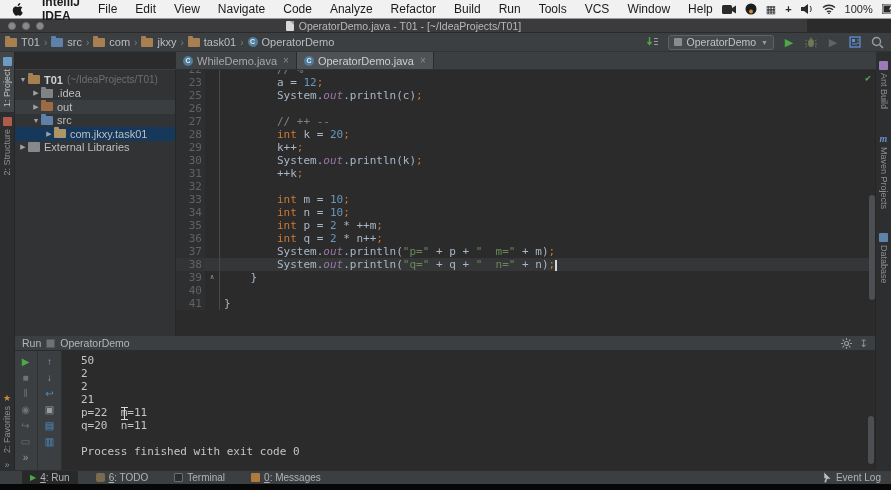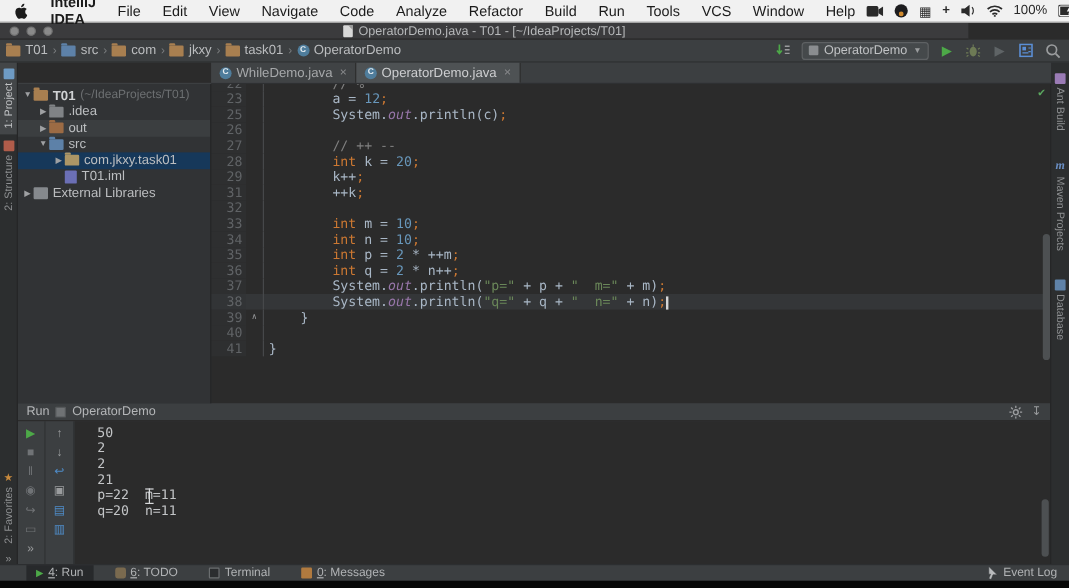--- a/index.html
+++ b/index.html
@@ -394,41 +394,37 @@
       <div class="tree-row" style="padding-left: 17px;">
         <span class="tr-arrow">▼</span>
         <span class="ti ti-source-folder"></span>
         <span class="tr-label">src</span>
       </div>
       <div class="tree-row selected" style="padding-left: 30px;">
         <span class="tr-arrow">▶</span>
         <span class="ti ti-package"></span>
         <span class="tr-label">com.jkxy.task01</span>
       </div>
-      <div class="tree-row" style="padding-left: 30px;">
-        <span class="tr-arrow"></span>
-        <span class="ti ti-iml"></span>
-        <span class="tr-label">T01.iml</span>
-      </div>
       <div class="tree-row" style="padding-left: 4px;">
         <span class="tr-arrow">▶</span>
         <span class="ti ti-library"></span>
         <span class="tr-label">External Libraries</span>
       </div>
     </div>
 
   <div class="editor">
     <div class="lines" id="code-lines">
         <div class="code-line"><div class="gutter-num">22</div><div class="fold-col"></div><div class="code-text"><span class="tk-c">        // %</span></div></div>
         <div class="code-line"><div class="gutter-num">23</div><div class="fold-col"></div><div class="code-text"><span class="tk-p">        a = </span><span class="tk-n">12</span><span class="tk-o">;</span></div></div>
         <div class="code-line"><div class="gutter-num">25</div><div class="fold-col"></div><div class="code-text"><span class="tk-p">        System.</span><span class="tk-f">out</span><span class="tk-p">.println(c)</span><span class="tk-o">;</span></div></div>
         <div class="code-line"><div class="gutter-num">26</div><div class="fold-col"></div><div class="code-text"></div></div>
         <div class="code-line"><div class="gutter-num">27</div><div class="fold-col"></div><div class="code-text"><span class="tk-c">        // ++ --</span></div></div>
         <div class="code-line"><div class="gutter-num">28</div><div class="fold-col"></div><div class="code-text"><span class="tk-p">        </span><span class="tk-k">int</span><span class="tk-p"> k = </span><span class="tk-n">20</span><span class="tk-o">;</span></div></div>
         <div class="code-line"><div class="gutter-num">29</div><div class="fold-col"></div><div class="code-text"><span class="tk-p">        k++</span><span class="tk-o">;</span></div></div>
+        <div class="code-line"><div class="gutter-num">30</div><div class="fold-col"></div><div class="code-text"><span class="tk-p">        System.</span><span class="tk-f">out</span><span class="tk-p">.println(k)</span><span class="tk-o">;</span></div></div>
         <div class="code-line"><div class="gutter-num">31</div><div class="fold-col"></div><div class="code-text"><span class="tk-p">        ++k</span><span class="tk-o">;</span></div></div>
         <div class="code-line"><div class="gutter-num">32</div><div class="fold-col"></div><div class="code-text"></div></div>
         <div class="code-line"><div class="gutter-num">33</div><div class="fold-col"></div><div class="code-text"><span class="tk-p">        </span><span class="tk-k">int</span><span class="tk-p"> m = </span><span class="tk-n">10</span><span class="tk-o">;</span></div></div>
         <div class="code-line"><div class="gutter-num">34</div><div class="fold-col"></div><div class="code-text"><span class="tk-p">        </span><span class="tk-k">int</span><span class="tk-p"> n = </span><span class="tk-n">10</span><span class="tk-o">;</span></div></div>
         <div class="code-line"><div class="gutter-num">35</div><div class="fold-col"></div><div class="code-text"><span class="tk-p">        </span><span class="tk-k">int</span><span class="tk-p"> p = </span><span class="tk-n">2</span><span class="tk-p"> * ++m</span><span class="tk-o">;</span></div></div>
         <div class="code-line"><div class="gutter-num">36</div><div class="fold-col"></div><div class="code-text"><span class="tk-p">        </span><span class="tk-k">int</span><span class="tk-p"> q = </span><span class="tk-n">2</span><span class="tk-p"> * n++</span><span class="tk-o">;</span></div></div>
         <div class="code-line"><div class="gutter-num">37</div><div class="fold-col"></div><div class="code-text"><span class="tk-p">        System.</span><span class="tk-f">out</span><span class="tk-p">.println(</span><span class="tk-s">"p="</span><span class="tk-p"> + p + </span><span class="tk-s">"  m="</span><span class="tk-p"> + m)</span><span class="tk-o">;</span></div></div>
         <div class="code-line current"><div class="gutter-num">38</div><div class="fold-col"></div><div class="code-text"><span class="tk-p">        System.</span><span class="tk-f">out</span><span class="tk-p">.println(</span><span class="tk-s">"q="</span><span class="tk-p"> + q + </span><span class="tk-s">"  n="</span><span class="tk-p"> + n)</span><span class="tk-o">;</span><span class="caret"></span></div></div>
         <div class="code-line"><div class="gutter-num">39</div><div class="fold-col">∧</div><div class="code-text"><span class="tk-p">    }</span></div></div>
         <div class="code-line"><div class="gutter-num">40</div><div class="fold-col"></div><div class="code-text"></div></div>
@@ -473,20 +469,21 @@
         </div>
     </div>
     <div class="console" id="console">
         <div class="console-line">50</div>
         <div class="console-line">2</div>
         <div class="console-line">2</div>
         <div class="console-line">21</div>
         <div class="console-line">p=22  m=11</div>
         <div class="console-line">q=20  n=11</div>
         <div class="console-line">&nbsp;</div>
+        <div class="console-line">Process finished with exit code 0</div>
       </div>
     <span class="con-thumb"></span>
     <div class="ibeam">
         <span></span>
       </div>
   </div>
 
 
   <div class="statusbar">
     <div style="width:22px;"></div>

